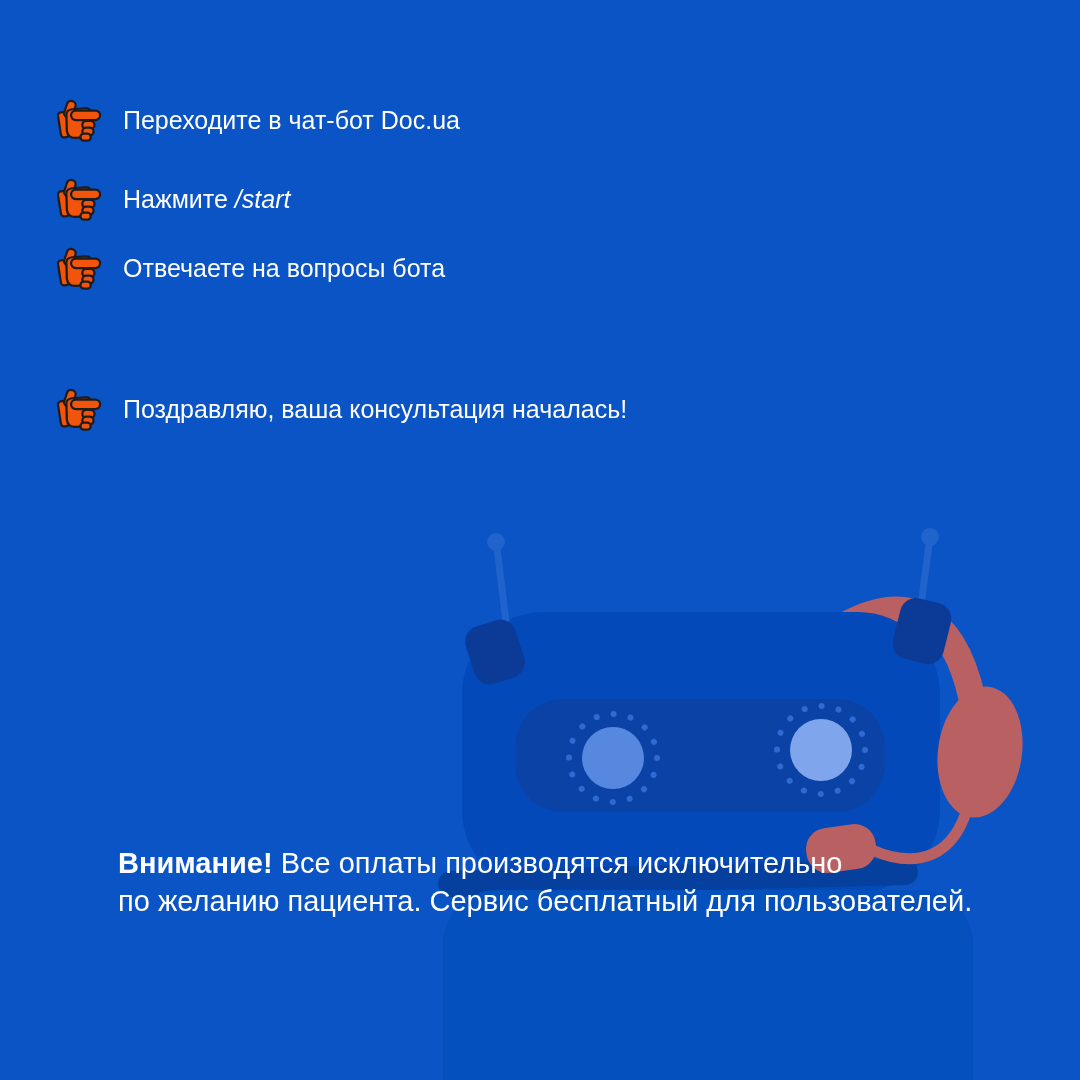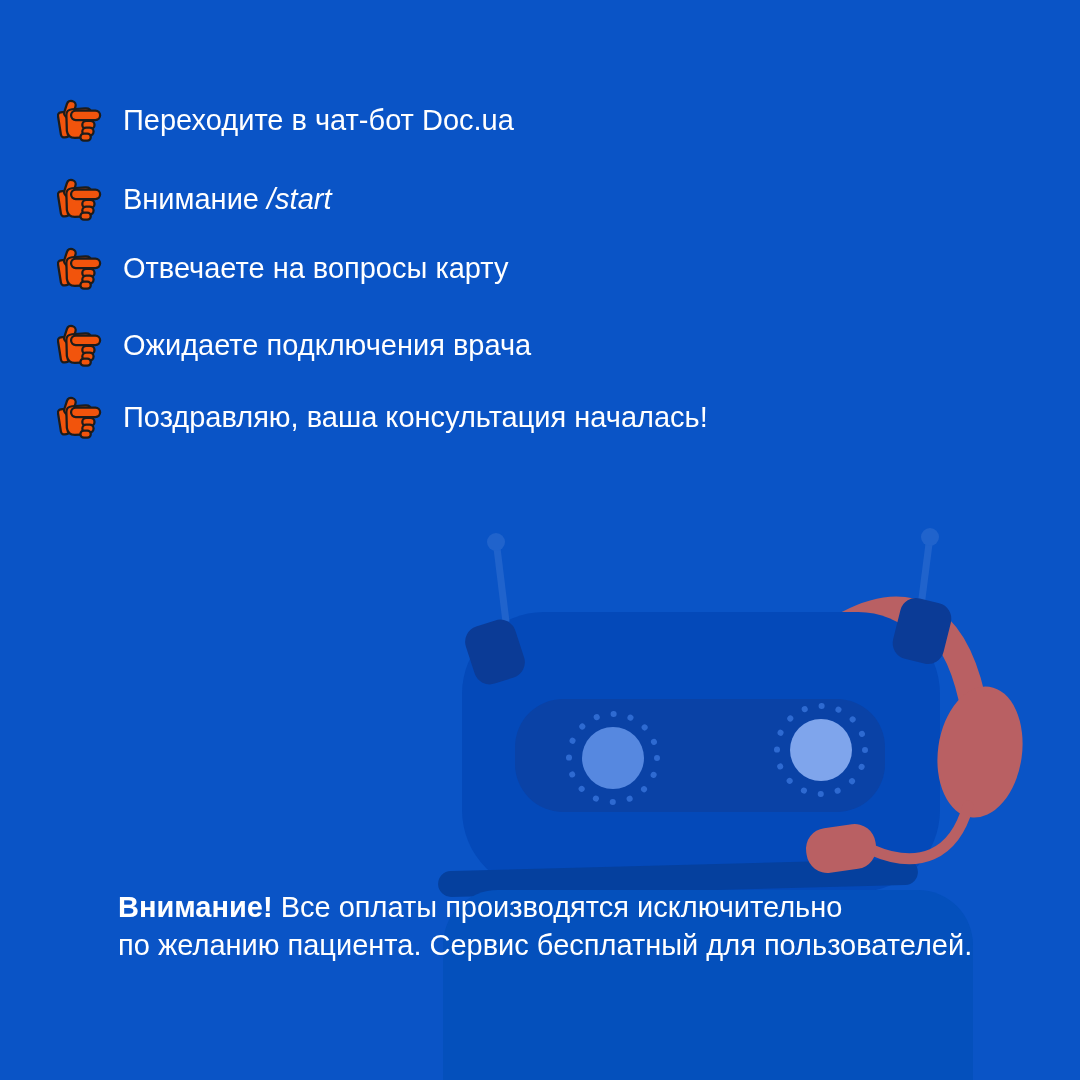--- a/index.html
+++ b/index.html
@@ -14,27 +14,27 @@
   }
   .robot{position:absolute;left:0;top:0;pointer-events:none;}
   .step{
     position:absolute;left:57px;
     display:flex;align-items:flex-start;
   }
   .step-icon{flex:0 0 45px;width:45px;height:45px;}
   .step-text{
     margin-left:21px;
     padding-top:3px;
-    font-size:29px;line-height:38px;
+    font-size:25px;line-height:38px;
     font-weight:500;
     white-space:pre-line;
   }
   .step-text i{}
   .notice{
-    position:absolute;left:118px;top:888px;margin:0;
+    position:absolute;left:118px;top:844px;margin:0;
     width:900px;
     font-size:29px;line-height:38px;font-weight:400;
     white-space:normal;
   }
   .notice b{font-weight:700;}
   .notice .notice-rest{white-space:pre-line;}
 </style>
 </head>
 <body>
 
@@ -101,38 +101,32 @@
     <svg class="step-icon" viewBox="0 0 48 48">
         <use href="#hand-glyph"></use>
       </svg>
     <div class="step-text">Переходите в чат-бот Doc.ua</div>
   </div>
 
   <div class="step" style="top:177px">
     <svg class="step-icon" viewBox="0 0 48 48">
         <use href="#hand-glyph"></use>
       </svg>
-    <div class="step-text"><span>Внимание </span><i>/start</i></div>
+    <div class="step-text"><span>Нажмите </span><i>/start</i></div>
   </div>
 
   <div class="step" style="top:246px">
     <svg class="step-icon" viewBox="0 0 48 48">
         <use href="#hand-glyph"></use>
       </svg>
-    <div class="step-text">Отвечаете на вопросы карту</div>
+    <div class="step-text">Отвечаете на вопросы бота</div>
   </div>
 
-  <div class="step" style="top:323px">
-    <svg class="step-icon" viewBox="0 0 48 48">
-        <use href="#hand-glyph"></use>
-      </svg>
-    <div class="step-text">Ожидаете подключения врача</div>
-  </div>
 
-  <div class="step" style="top:395px">
+  <div class="step" style="top:387px">
     <svg class="step-icon" viewBox="0 0 48 48">
         <use href="#hand-glyph"></use>
       </svg>
     <div class="step-text">Поздравляю, ваша консультация началась!</div>
   </div>
 
 
   <p class="notice"><b>Внимание!</b> <span class="notice-rest">Все оплаты производятся исключительно
 по желанию пациента. Сервис бесплатный для пользователей.</span></p>
 

